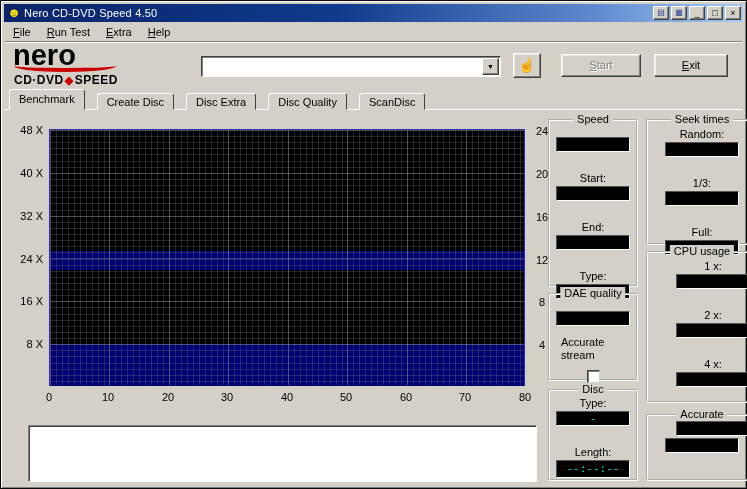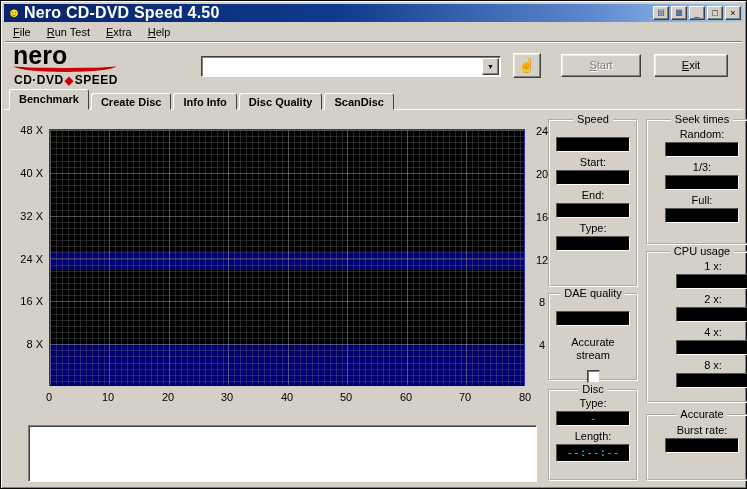--- a/index.html
+++ b/index.html
@@ -7,36 +7,36 @@
   body{font-family:"Liberation Sans",sans-serif;font-size:11px;color:#000;background:#808080;}
 
   .window{position:relative;width:747px;height:489px;background:#d4d0c8;
     border:1px solid #0a0a0a;box-shadow:inset 1px 1px 0 #ffffff, inset -1px -1px 0 #808080, inset 2px 2px 0 #d4d0c8;}
 
   
   .titlebar{position:absolute;left:3px;top:3px;right:3px;height:18px;
     background:linear-gradient(90deg,#0a246a 0%,#0f3a8c 45%,#5f8ad0 80%,#a6caf0 100%);
     display:flex;align-items:center;padding-left:3px;}
   .app-icon{width:14px;height:14px;line-height:14px;font-size:13px;color:#ffdf00;text-align:center;margin-right:3px;}
-  .titletext{color:#fff;font-weight:bold;font-size:16px;letter-spacing:0.2px;}
+  .titletext{color:#fff;font-weight:normal;font-size:11px;letter-spacing:0.2px;}
   .winbtns{position:absolute;right:2px;top:2px;display:flex;gap:2px;}
   .tbtn{width:16px;height:14px;background:#d4d0c8;border:1px solid;border-color:#fff #404040 #404040 #fff;
     box-shadow:inset -1px -1px 0 #808080;font-size:9px;line-height:12px;text-align:center;color:#000;cursor:default;}
   .tbtn.small-glyph{font-size:8px;color:#223a8c;}
 
   
   .menubar{position:absolute;left:4px;top:22px;right:4px;height:19px;display:flex;align-items:center;
     border-bottom:1px solid #808080;box-shadow:0 1px 0 #ffffff;}
   .menu-item{display:inline-block;padding:2px 8px;}
   .accel::first-letter{text-decoration:underline;}
 
   
   .toolbar{position:absolute;left:4px;top:43px;right:4px;height:47px;}
   .logo{position:absolute;left:8px;top:-2px;width:170px;height:46px;}
-  .logo .nero{font-size:25px;font-weight:bold;line-height:26px;letter-spacing:0;}
+  .logo .nero{font-size:29px;font-weight:bold;line-height:26px;letter-spacing:0;}
   .logo .swoosh{position:absolute;left:1px;top:18px;width:102px;height:12px;
     border-bottom:4px solid #cc0000;border-radius:50%;}
   .logo .sub{position:absolute;left:1px;top:31px;font-weight:bold;font-size:12px;letter-spacing:0.5px;white-space:nowrap;}
   .logo .diamond{color:#cc0000;font-size:11px;padding:0 1px;}
 
   .combo{position:absolute;left:196px;top:12px;width:300px;height:21px;background:#fff;
     border:1px solid;border-color:#404040 #fff #fff #404040;box-shadow:inset 1px 1px 0 #808080;}
   .combo .text{position:absolute;left:4px;top:3px;white-space:pre;}
   .combo .arrowbtn{position:absolute;right:1px;top:1px;width:17px;height:17px;background:#d4d0c8;
     border:1px solid;border-color:#fff #404040 #404040 #fff;box-shadow:inset -1px -1px 0 #808080;
@@ -47,21 +47,21 @@
   .btn .lbl{display:block;text-align:center;line-height:21px;}
   .btn.disabled .lbl{color:#808080;text-shadow:1px 1px 0 #fff;}
   .handbtn{left:508px;top:9px;width:28px;height:25px;font-size:14px;text-align:center;}
   .handbtn .lbl{line-height:23px;color:#8a5a20;}
   .startbtn{left:556px;top:10px;width:80px;}
   .exitbtn{left:649px;top:10px;width:74px;}
 
   
   .tabstrip{position:absolute;left:8px;top:88px;height:21px;display:flex;align-items:flex-end;z-index:6;}
   .tab{position:relative;display:inline-block;height:17px;line-height:16px;padding:0 9px;background:#d4d0c8;
-    border:1px solid;border-color:#fff #404040 #d4d0c8 #fff;border-radius:3px 3px 0 0;margin-right:2px;font-weight:bold;}
+    border:1px solid;border-color:#fff #404040 #d4d0c8 #fff;border-radius:3px 3px 0 0;margin-right:12px;}
   .tab.active{height:21px;line-height:19px;border-bottom:1px solid #d4d0c8;z-index:7;}
   .tabline{position:absolute;left:3px;right:3px;top:108px;height:1px;background:#fff;z-index:5;}
 
   
   .plot{position:absolute;left:48px;top:128px;width:476px;height:257px;background:#000;
     border:1px solid #2d2db8;}
   .band{position:absolute;left:0;right:0;background:#000072;}
   .gridlayer{position:absolute;left:0;top:0;right:0;bottom:0;
     background-image:
       repeating-linear-gradient(to right, rgba(150,150,150,0.38) 0 1px, transparent 1px 59.5px),
@@ -73,26 +73,26 @@
   .xtick{position:absolute;top:390px;width:30px;text-align:center;height:14px;}
 
   
   .logbox{position:absolute;left:27px;top:424px;width:509px;height:57px;background:#fff;
     border:1px solid;border-color:#808080 #fff #fff #808080;box-shadow:inset 1px 1px 0 #404040;}
 
   
   .group{position:absolute;border:2px groove #ffffff;}
   .gtitle{position:absolute;top:-8px;left:50%;transform:translateX(-50%);background:#d4d0c8;
     padding:0 4px;white-space:nowrap;}
-  .glabel{display:block;text-align:center;margin-top:4px;}
+  .glabel{display:block;text-align:center;margin-top:20px;}
   .lcd{width:74px;height:15px;background:#000;border:1px solid;border-color:#545454 #fdfdfb #fdfdfb #545454;
     margin:7px auto 0;}
   .lcd.cyan{color:#00e5e5;font-family:"DejaVu Sans Mono",monospace;font-size:11px;line-height:13px;text-align:center;}
   .lcd.tall{height:18px;line-height:16px;}
-  .wrap-label{display:block;text-align:center;margin:10px auto 0;width:64px;line-height:13px;}
+  .wrap-label{display:block;text-align:left;margin:10px auto 0;width:64px;line-height:13px;}
   .checkbox{width:13px;height:13px;background:#fff;border:1px solid;border-color:#404040 #d4d0c8 #d4d0c8 #404040;
     box-shadow:inset 1px 1px 0 #808080;margin:8px auto 0;}
 
   .col-a{left:547px;width:90px;}
   .col-b{left:645px;width:112px;}
   .g-speed{top:118px;height:168px;}
   .g-dae{top:292px;height:88px;}
   .g-disc{top:388px;height:92px;}
   .g-seek{top:118px;height:126px;}
   .g-cpu{top:250px;height:152px;padding-left:22px;}
@@ -145,21 +145,21 @@
 
     <div class="btn startbtn disabled">
       <span class="lbl accel">Start</span>
     </div>
   </div>
 
   <div class="tabline"></div>
   <div class="tabstrip">
     <span class="tab active">Benchmark</span>
     <span class="tab">Create Disc</span>
-    <span class="tab">Info Info</span>
+    <span class="tab">Disc Extra</span>
     <span class="tab">Disc Quality</span>
     <span class="tab">ScanDisc</span>
   </div>
 
   <div class="plot">
     <div class="band" style="top:121px;height:19px;"></div>
     <div class="band" style="top:214px;height:42px;"></div>
     <div class="gridlayer"></div>
   </div>
 

